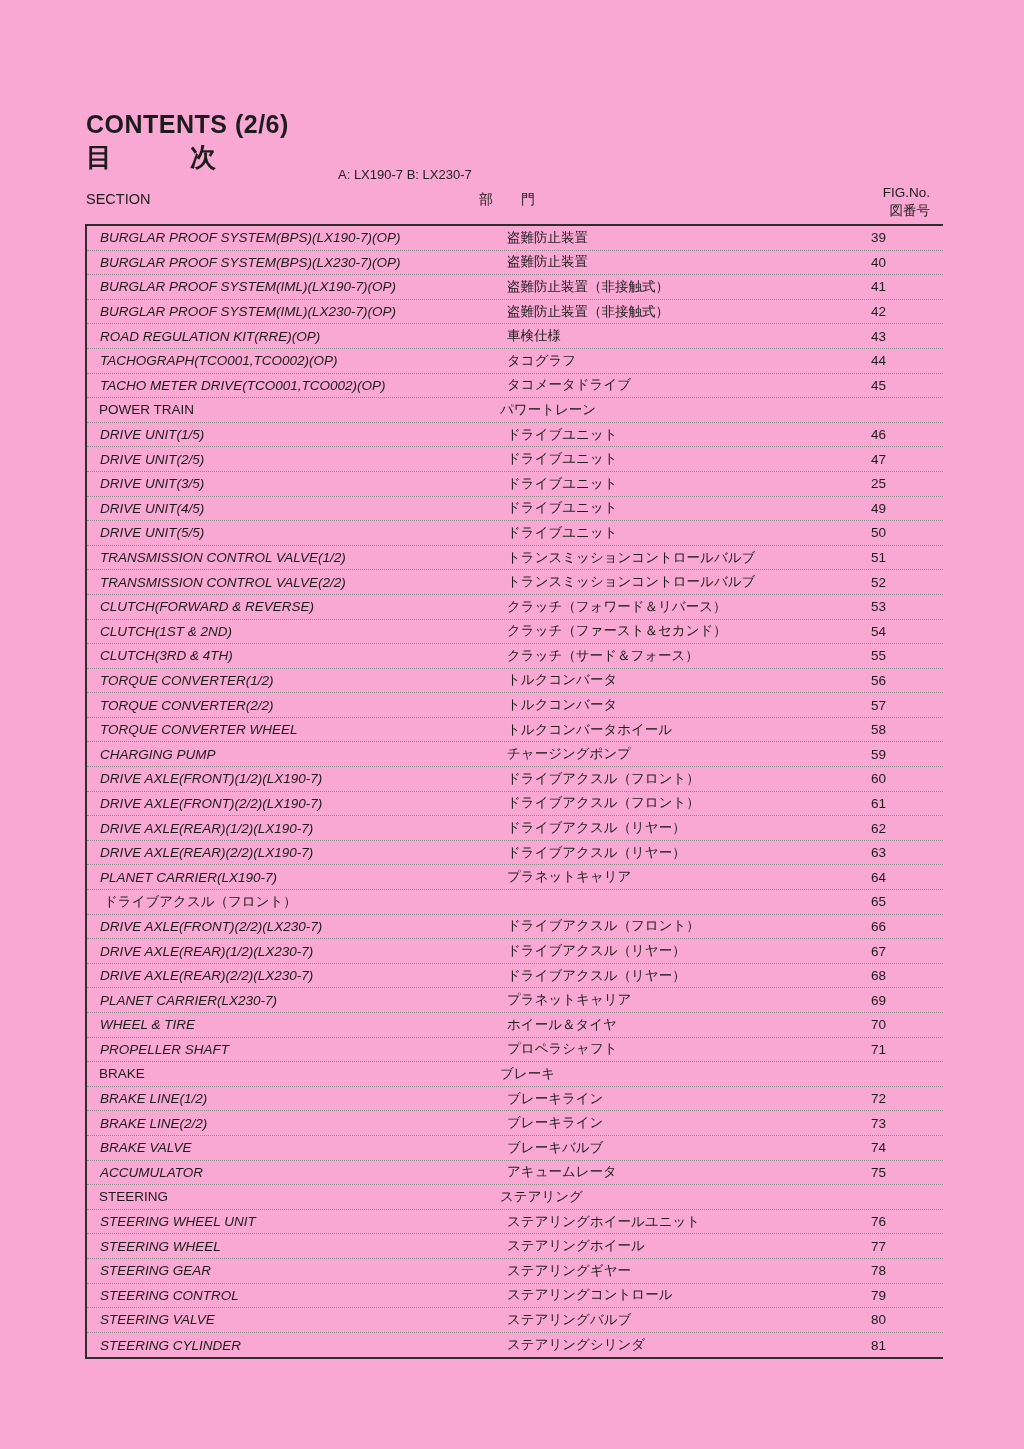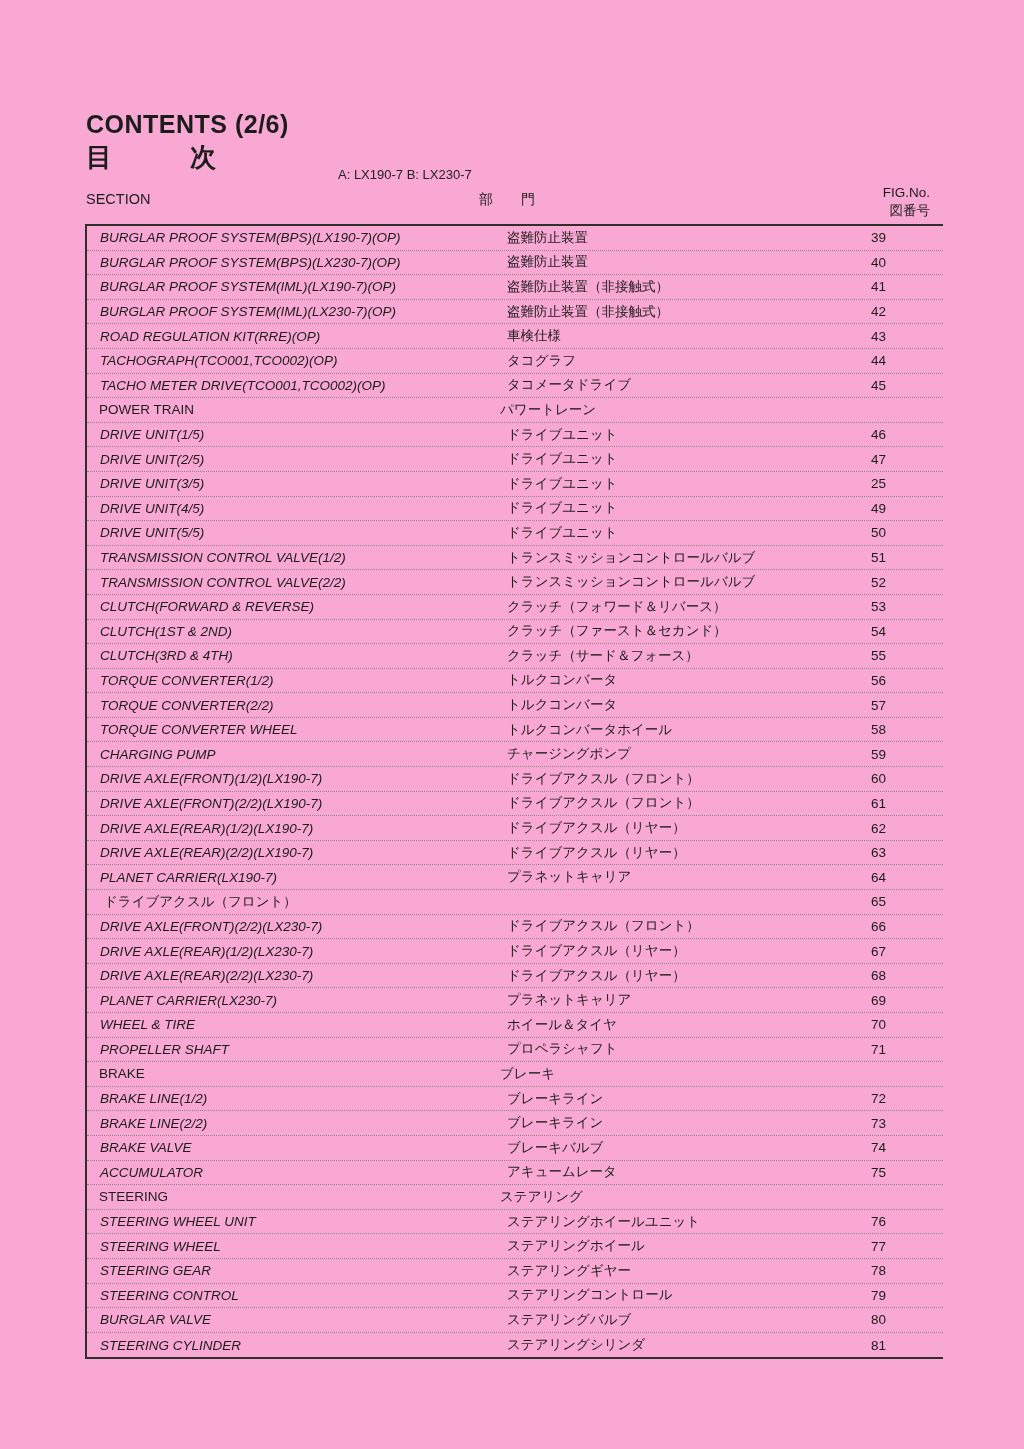--- a/index.html
+++ b/index.html
@@ -278,21 +278,21 @@
         <div class="c-en">STEERING GEAR</div>
         <div class="c-jp">ステアリングギヤー</div>
         <div class="c-fig">78</div>
       </div>
       <div class="row item">
         <div class="c-en">STEERING CONTROL</div>
         <div class="c-jp">ステアリングコントロール</div>
         <div class="c-fig">79</div>
       </div>
       <div class="row item">
-        <div class="c-en">BURGLAR VALVE</div>
+        <div class="c-en">STEERING VALVE</div>
         <div class="c-jp">ステアリングバルブ</div>
         <div class="c-fig">80</div>
       </div>
       <div class="row item">
         <div class="c-en">STEERING CYLINDER</div>
         <div class="c-jp">ステアリングシリンダ</div>
         <div class="c-fig">81</div>
       </div>
     </div>
 

